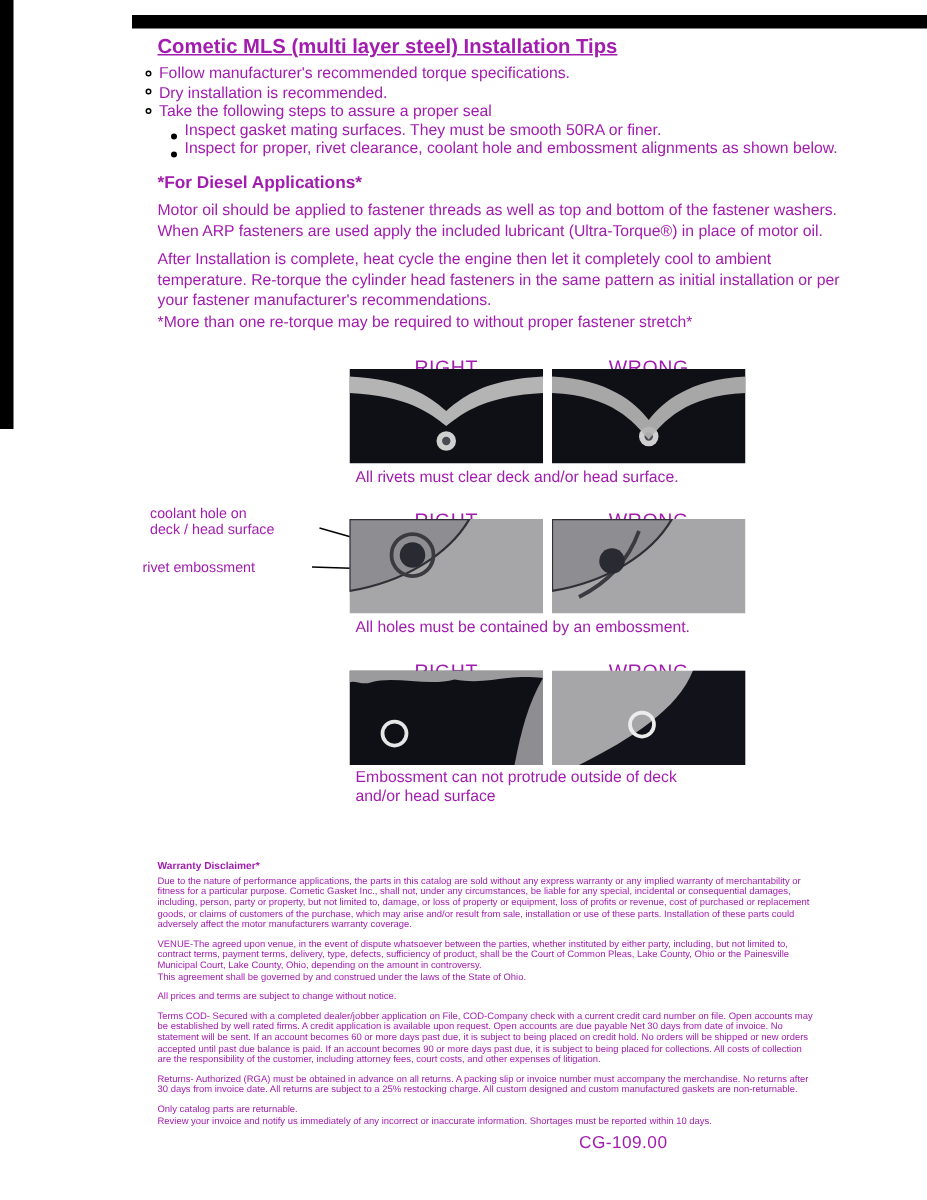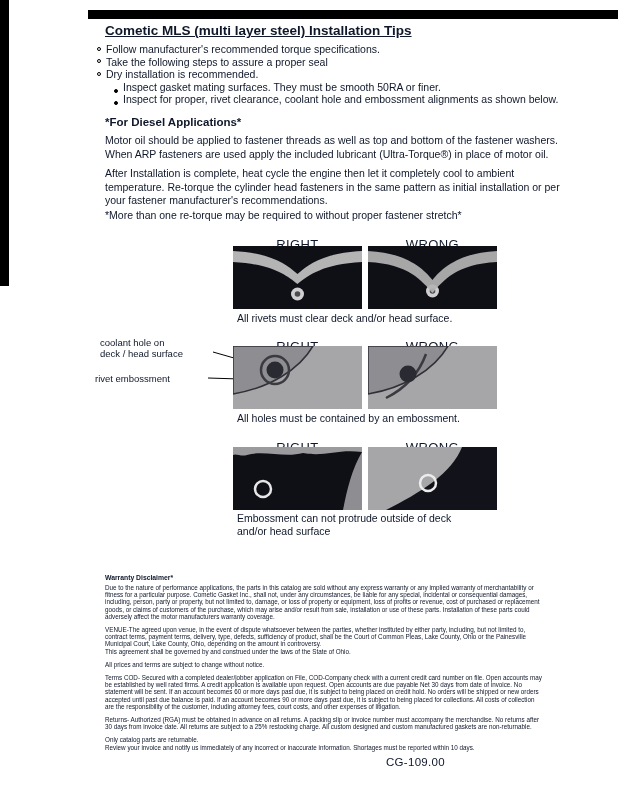--- a/index.html
+++ b/index.html
@@ -1,20 +1,20 @@
 <!DOCTYPE html>
 <html><head>
 <meta charset="utf-8">
 <style>
   * { margin:0; padding:0; box-sizing:border-box; }
   html,body { background:#e8e8e8; }
   .page {
     position:relative; width:618px; height:800px; margin:0 auto;
     background:#ffffff; overflow:hidden;
-    font-family:"Liberation Sans", sans-serif; color:#0f172a;
+    font-family:"Liberation Sans", sans-serif; color:#a21caf;
   }
   .bar { position:absolute; background:#000; }
   .left-bar { left:0; top:0; width:9px; height:286px; }
   .top-bar { left:88px; top:10px; width:530px; height:9px; }
 
   .title {
     position:absolute; left:105px; top:23px; width:460px;
     font-size:13.5px; font-weight:bold; text-decoration:underline;
   }
 
@@ -56,25 +56,25 @@
 
   <div class="title">Cometic MLS (multi layer steel) Installation Tips</div>
 
   <div class="tips">
     <div class="tip">
       <span class="marker"></span>
       <span>Follow manufacturer's recommended torque specifications.</span>
     </div>
     <div class="tip">
       <span class="marker"></span>
-      <span>Take the following steps to assure a proper seal</span>
+      <span>Dry installation is recommended.</span>
     </div>
     <div class="tip">
       <span class="marker"></span>
-      <span>Dry installation is recommended.</span>
+      <span>Take the following steps to assure a proper seal</span>
     </div>
     <div class="tip sub">
       <span class="marker filled"></span>
       <span>Inspect gasket mating surfaces.  They must be smooth 50RA or finer.</span>
     </div>
     <div class="tip sub">
       <span class="marker filled"></span>
       <span>Inspect for proper, rivet clearance, coolant hole and embossment alignments as shown below.</span>
     </div>
   </div>

